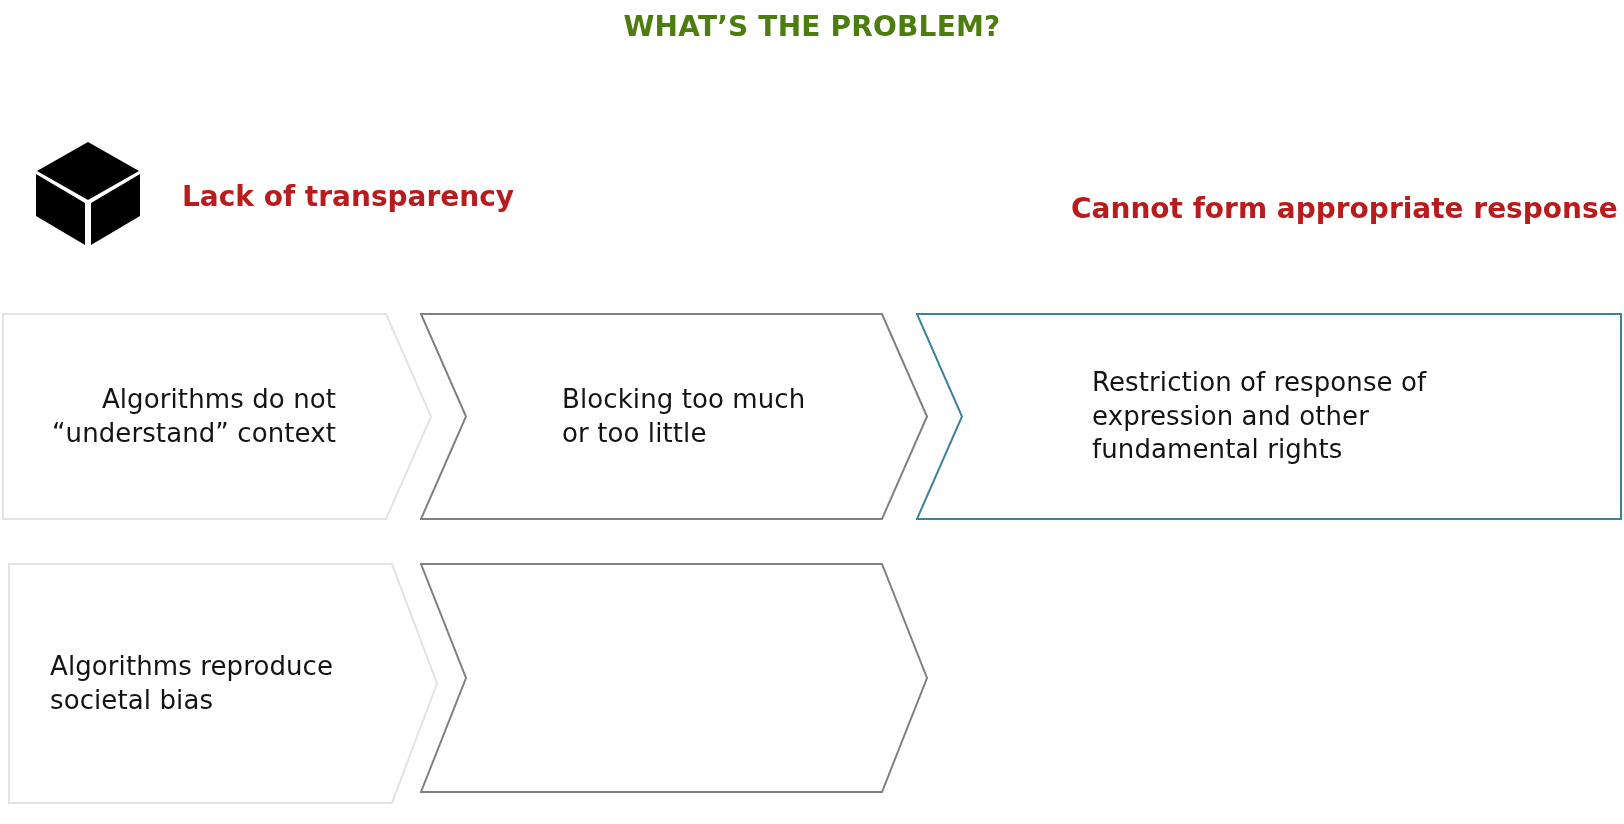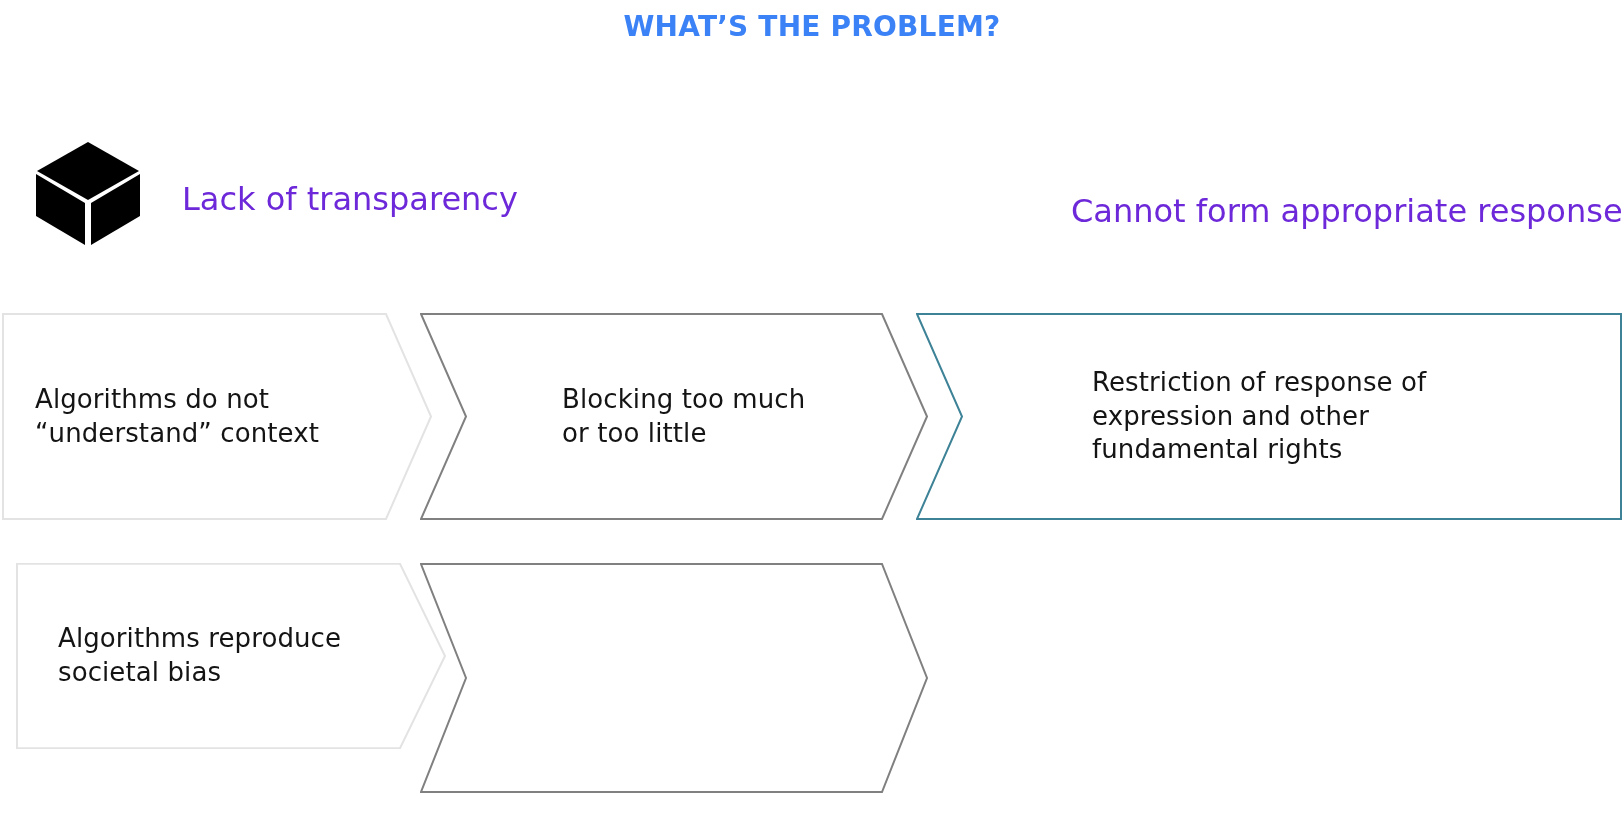--- a/index.html
+++ b/index.html
@@ -19,38 +19,38 @@
   
   #slide-title {
     position: absolute;
     top: 10px;
     left: 0;
     width: 1624px;
     text-align: center;
     font-size: 28px;
     font-weight: bold;
     letter-spacing: 0.2px;
-    color: #3b82f6;
+    color: #4d7c0f;
   }
 
   
   #cube-icon {
     position: absolute;
     left: 33px;
     top: 138px;
     width: 110px;
     height: 110px;
   }
 
   
   .col-header {
     position: absolute;
-    font-size: 32px;
-    font-weight: normal;
-    color: #6d28d9;
+    font-size: 28px;
+    font-weight: bold;
+    color: #b91c1c;
     white-space: nowrap;
   }
   #header-left  { left: 182px;  top: 180px; }
   #header-right { left: 1071px; top: 180px; margin-top: 12px; }
 
   
   .flow-row {
     position: absolute;
     left: 0;
     width: 1624px;
@@ -80,28 +80,28 @@
     align-items: center;
     font-size: 26px;
     line-height: 1.30;
     color: #141414;
     white-space: pre-line;
     letter-spacing: 0.1px;
   }
 
   
   #r1-step-1 { left: 2px;   width: 430px; height: 207px; }
-  #r1-step-1 .chev-text { left: 33px; width: 350px; }
+  #r1-step-1 .chev-text { left: 50px; width: 350px; text-align: right; }
   #r1-step-2 { left: 420px; width: 508px; height: 207px; }
   #r1-step-2 .chev-text { left: 142px; width: 340px; }
   #r1-step-3 { left: 916px; width: 706px; height: 207px; }
   #r1-step-3 .chev-text { left: 176px; width: 500px; }
 
   
-  #r2-step-1 { left: 16px;   width: 430px; height: 186px; }
+  #r2-step-1 { left: 8px;   width: 430px; height: 241px; }
   #r2-step-1 .chev-text { left: 42px; width: 350px; }
   #r2-step-2 { left: 420px; width: 508px; height: 230px; }
   #r2-step-2 .chev-text { left: 142px; width: 340px; }
   #r2-step-3 { left: 916px; width: 706px; height: 230px; }
   #r2-step-3 .chev-text { left: 176px; width: 500px; }
 </style>
 </head>
 <body style="background: rgb(255, 255, 255);">
 
 <div id="slide-title">WHAT’S THE PROBLEM?</div>

